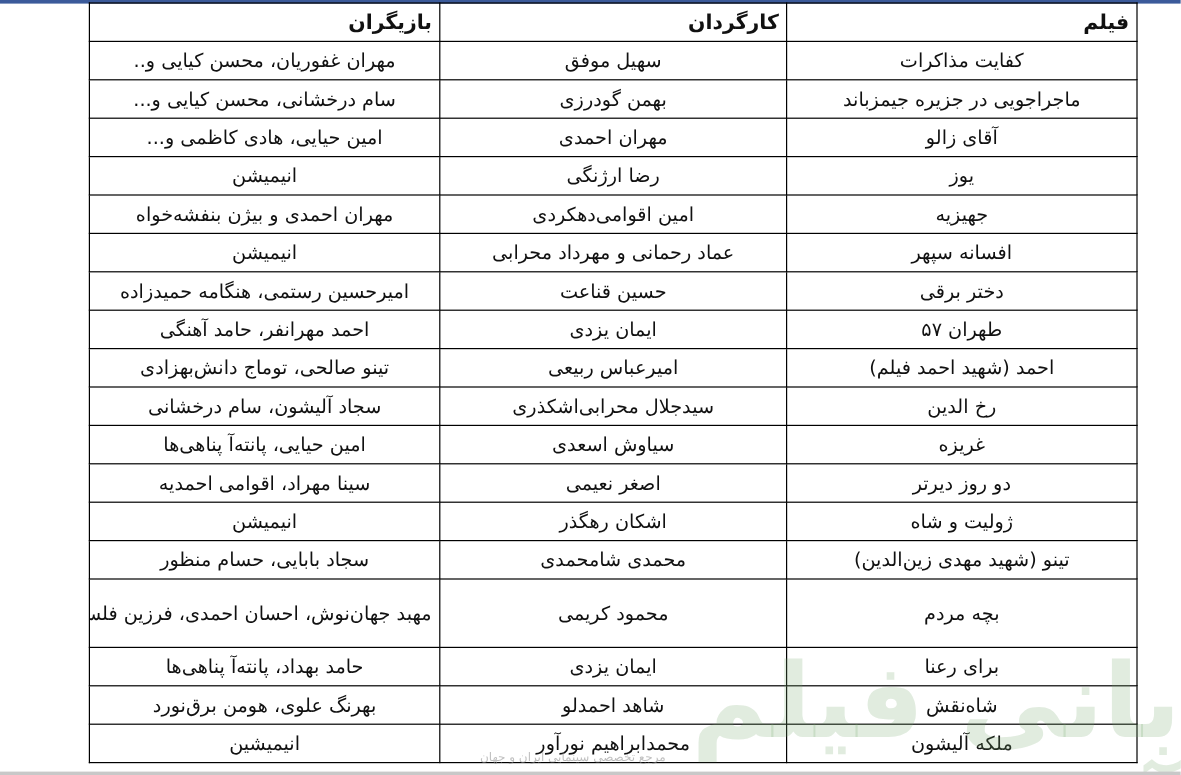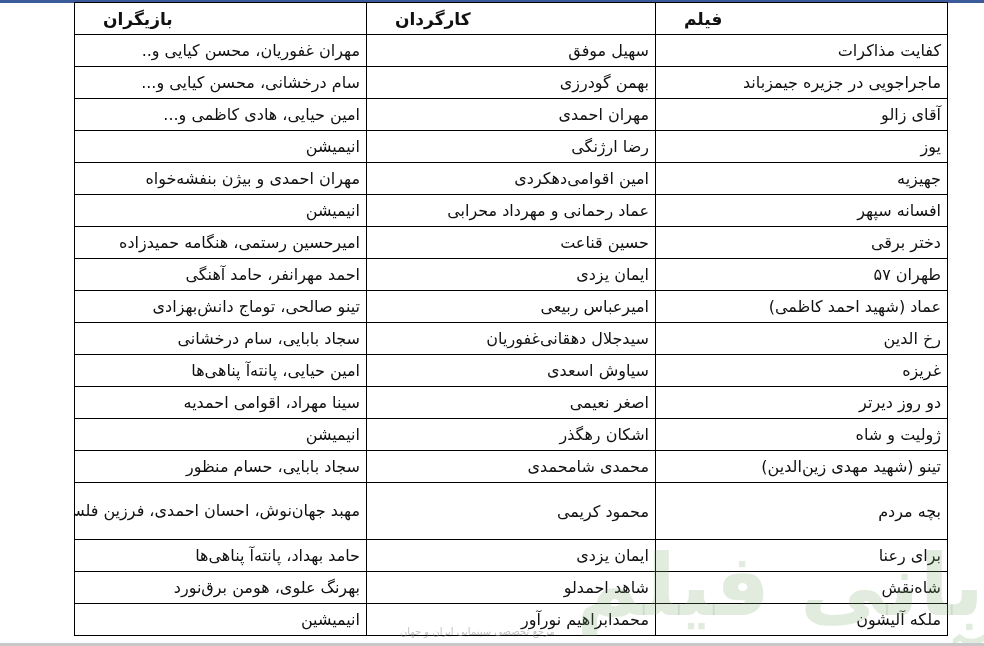--- a/index.html
+++ b/index.html
@@ -17,26 +17,26 @@
     direction:rtl;
     table-layout:fixed;
   }
   table.films td, table.films th {
     border:1px solid #000;
     padding:0 6px;
     font-size:16px;
     color:#111;
     white-space:nowrap;
     overflow:hidden;
-    text-align:right;
+    text-align:center;
     vertical-align:middle;
     height:31px;
   }
   table.films th {
-    text-align:left;
+    text-align:right;
     font-weight:bold;
     font-size:17px;
     height:31px;
     padding-left:28px;
   }
   col.c-film { width:292px; }
   col.c-dir { width:289px; }
   col.c-cast { width:292px; }
   td.small { font-size:13px;margin-left:44px; }
   td.multi { white-space:normal; font-size:14px; line-height:22px; height:56px; text-align:justify; text-align-last:right; }
@@ -105,28 +105,28 @@
       <td>دختر برقی</td>
       <td>حسین قناعت</td>
       <td class="small">امیرحسین رستمی، هنگامه حمیدزاده</td>
     </tr>
     <tr>
       <td>طهران ۵۷</td>
       <td>ایمان یزدی</td>
       <td>احمد مهرانفر، حامد آهنگی</td>
     </tr>
     <tr>
-      <td>عماد (شهید احمد کاظمی)</td>
+      <td>احمد (شهید احمد فیلم)</td>
       <td>امیرعباس ربیعی</td>
       <td>تینو صالحی، توماج دانش‌بهزادی</td>
     </tr>
     <tr>
       <td>رخ الدین</td>
-      <td>سیدجلال دهقانی‌غفوریان</td>
-      <td>سجاد بابایی، سام درخشانی</td>
+      <td>سیدجلال محرابی‌اشکذری</td>
+      <td>سجاد آلیشون، سام درخشانی</td>
     </tr>
     <tr>
       <td>غریزه</td>
       <td>سیاوش اسعدی</td>
       <td>امین حیایی، پانته‌آ پناهی‌ها</td>
     </tr>
     <tr>
       <td>دو روز دیرتر</td>
       <td>اصغر نعیمی</td>
       <td>سینا مهراد، اقوامی احمدیه</td>

